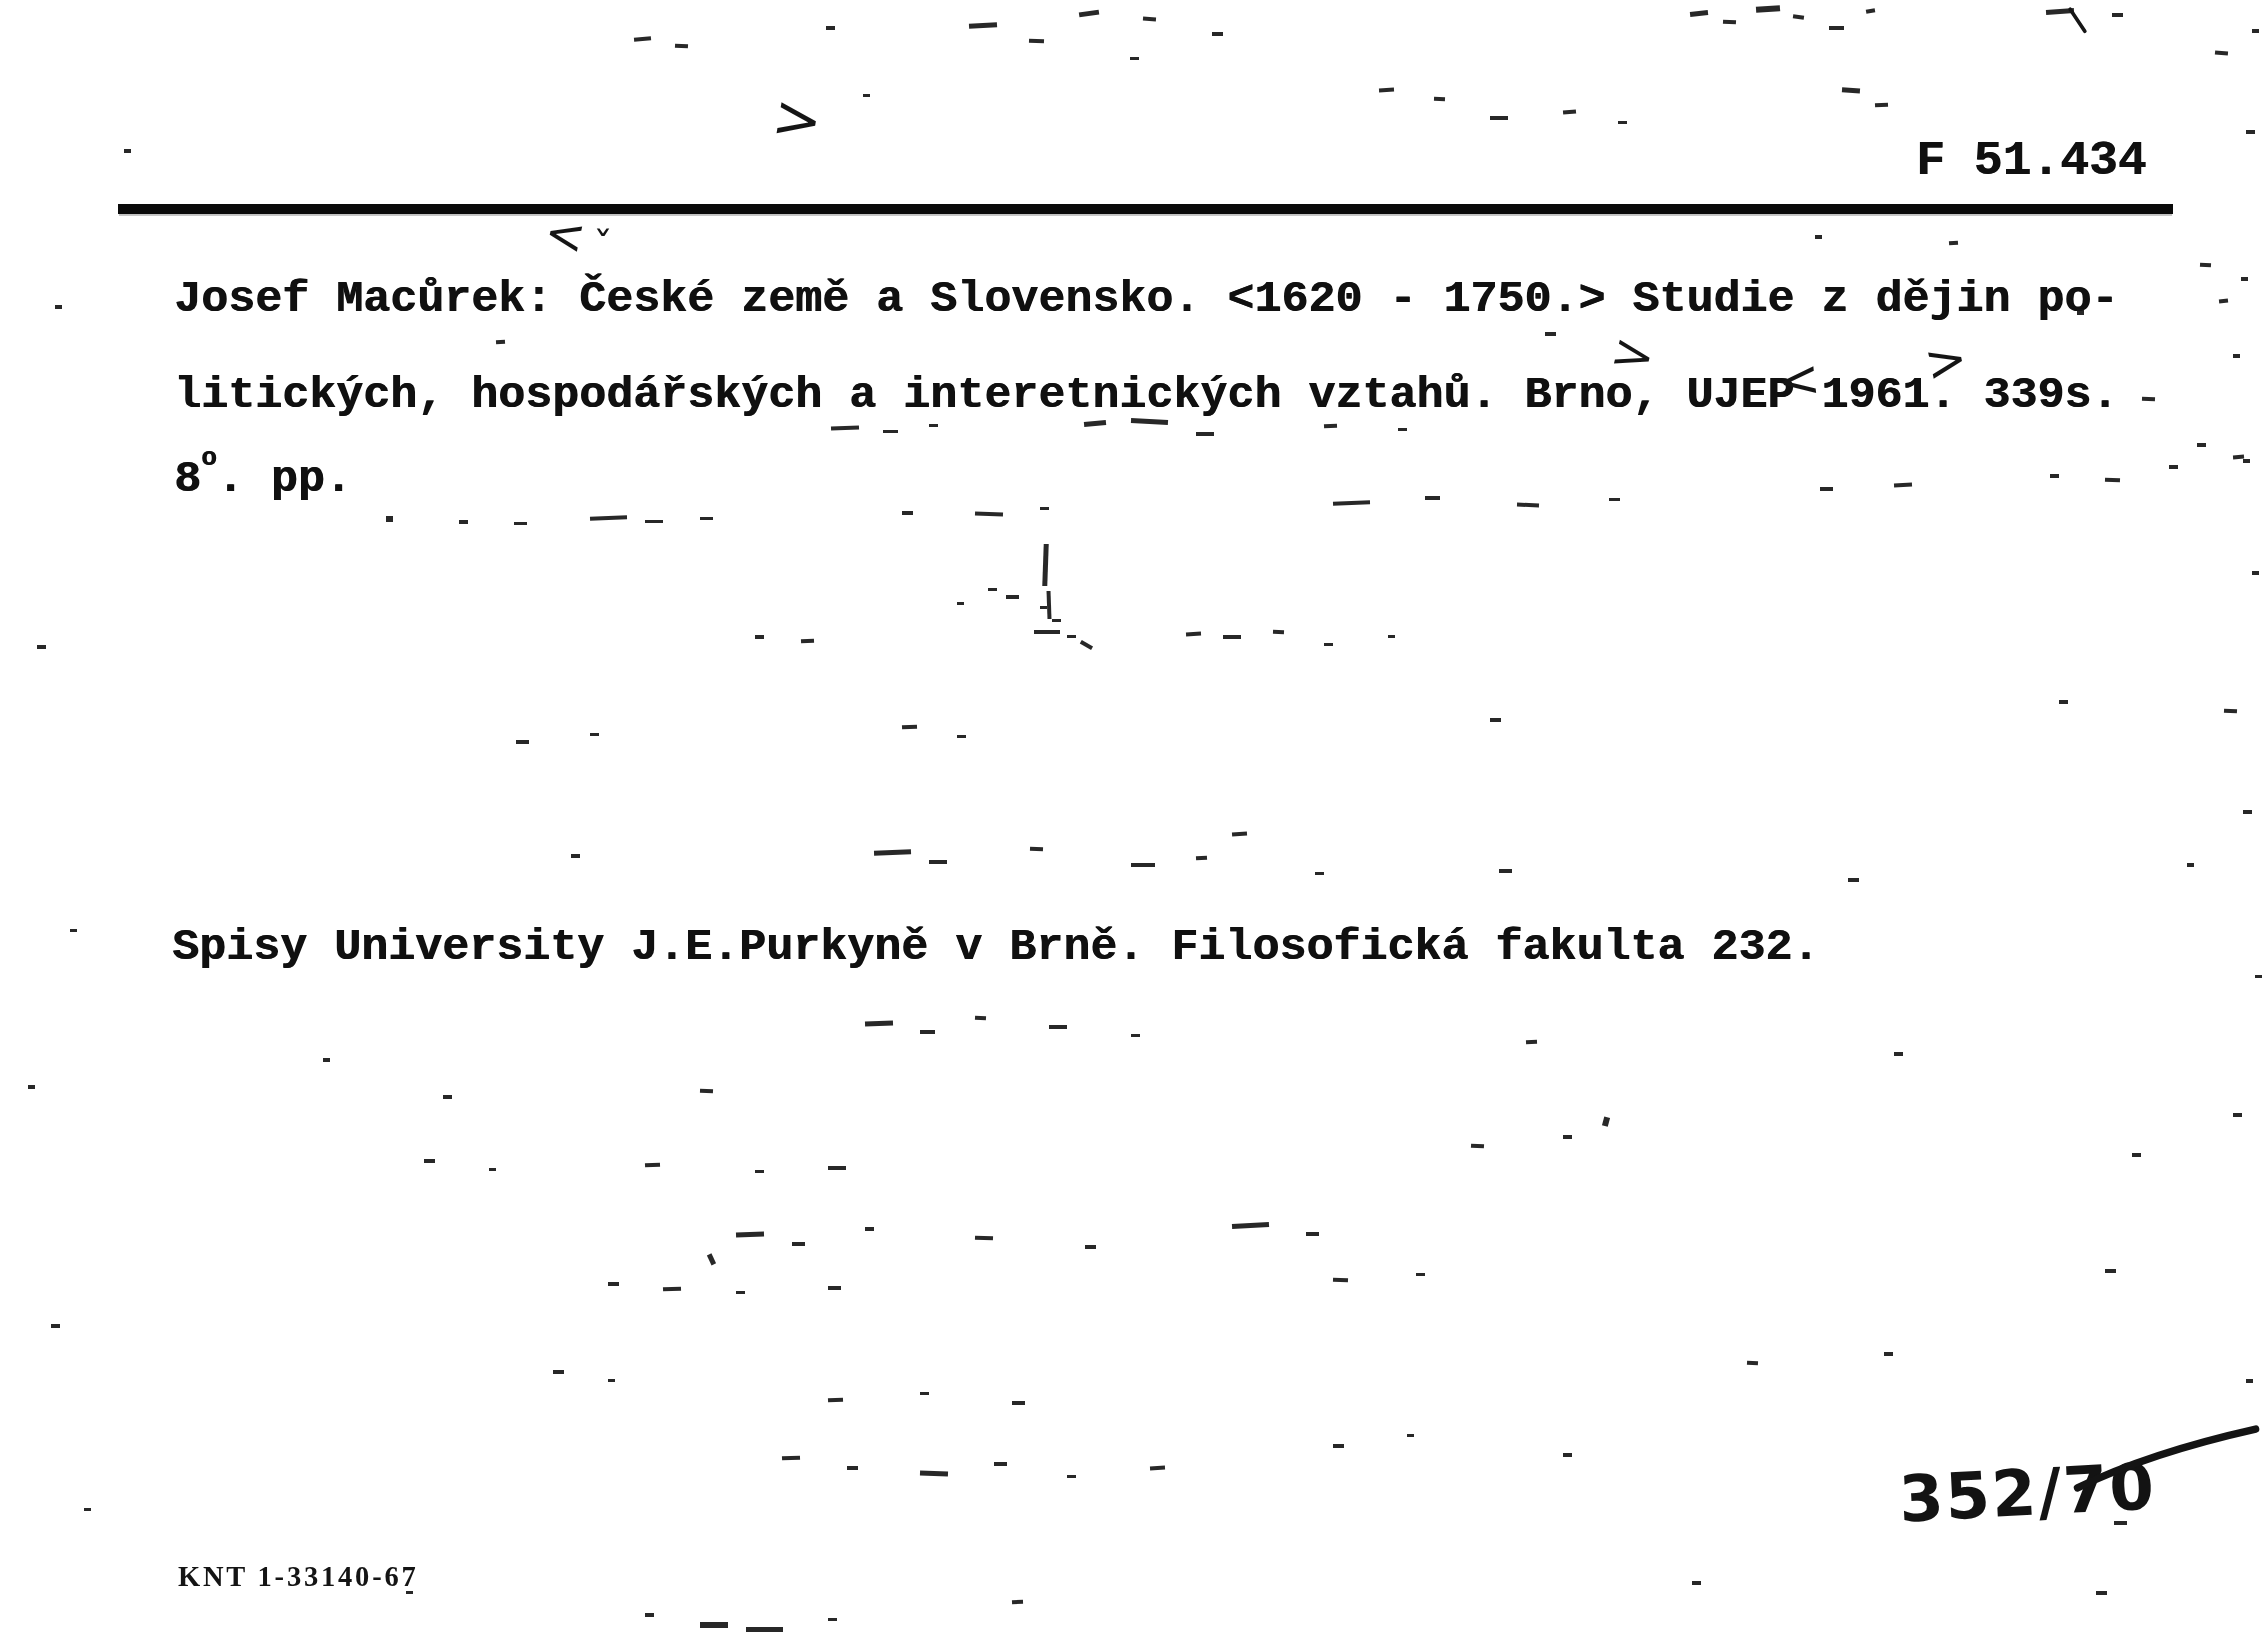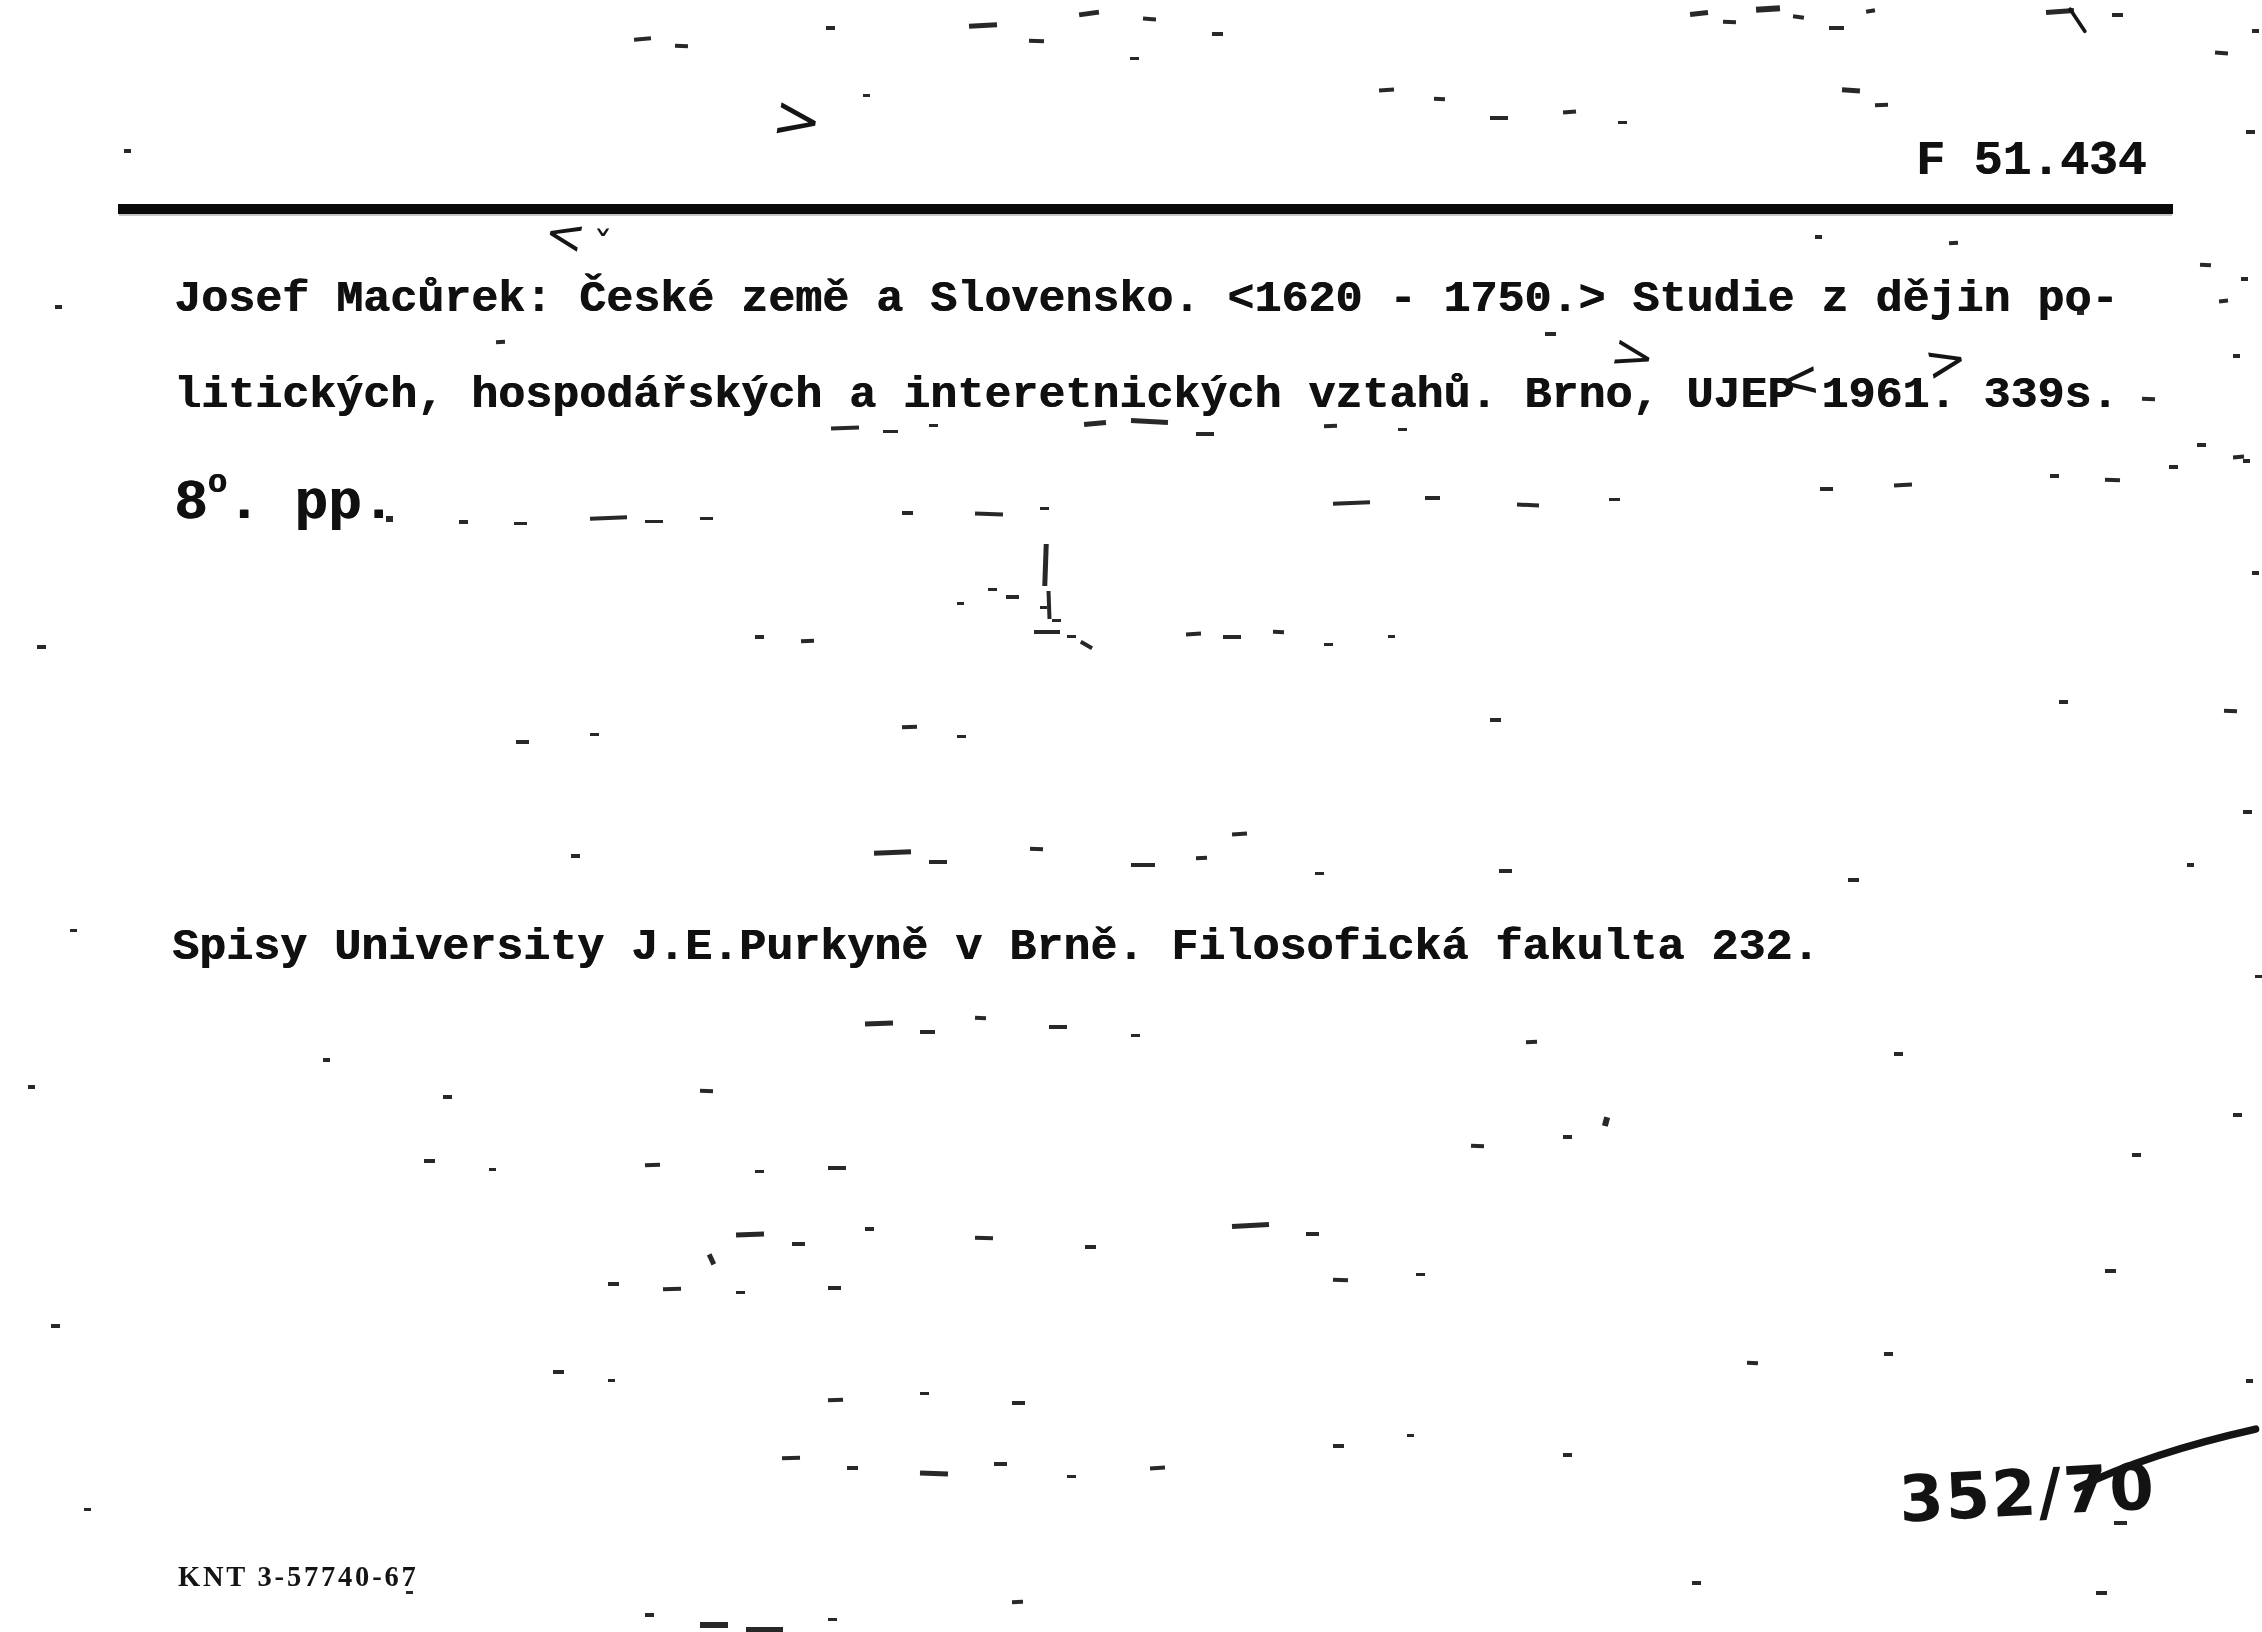--- a/index.html
+++ b/index.html
@@ -21,21 +21,21 @@
   }
   .header-name{left:167px;top:125px;font-size:45px;letter-spacing:2.8px;}
   .call-number{left:1916px;top:134px;font-size:48px;}
   .divider{
     position:absolute;left:118px;top:204px;width:2055px;height:10px;
     background:#0a0a0a;
     box-shadow:0 2.8px 0 -0.9px rgba(10,10,10,.25);
   }
   .body-line1{left:174px;top:274px;font-size:45px;}
   .body-line2{left:174px;top:370px;font-size:45px;}
-  .body-line3{left:174px;top:465px;font-size:56px;}
+  .body-line3{left:174px;top:443px;font-size:45px;}
   .body-line3 sup{font-size:.58em;vertical-align:26px;letter-spacing:0;}
   .series-line{left:172px;top:922px;font-size:45px;}
   
   .hand{
     position:absolute;color:#151515;
     font-family:"DejaVu Sans", sans-serif;
     font-weight:500;white-space:pre;
   }
   .mark-header{left:773px;top:84px;font-size:59px;transform:rotate(9deg);}
   .mark-insert{left:545px;top:206px;font-size:48px;transform:rotate(12deg);}
@@ -81,21 +81,21 @@
 
   <div class="tw series-line">Spisy University J.E.Purkyně v Brně. Filosofická fakulta 232.</div>
 
   <div class="accession">352/70</div>
 
   <svg class="stroke-svg" width="2263" height="1633" viewBox="0 0 2464 1778">
     <path d="M 2262 1620 Q 2340 1582 2456 1556" fill="none" stroke="#141414" stroke-width="8" stroke-linecap="round"></path>
     <path d="M 2254 10 L 2270 34" fill="none" stroke="#161616" stroke-width="4" stroke-linecap="round"></path>
   </svg>
 
-  <div class="print-code">KNT 3-57740-67</div>
+  <div class="print-code">KNT 1-33140-67</div>
 
   <div id="noise-layer">
       <div class="nz" style="left: 634px; top: 37px; width: 16.5px; height: 3.7px; transform: rotate(-5deg);"></div>
       <div class="nz" style="left: 675px; top: 44px; width: 13px; height: 3.7px; transform: rotate(3deg);"></div>
       <div class="nz" style="left: 826px; top: 26px; width: 9.2px; height: 3.7px; transform: rotate(0deg);"></div>
       <div class="nz" style="left: 969px; top: 23px; width: 27.5px; height: 4.6px; transform: rotate(-3deg);"></div>
       <div class="nz" style="left: 1029px; top: 39px; width: 14.7px; height: 3.7px; transform: rotate(2deg);"></div>
       <div class="nz" style="left: 1079px; top: 11px; width: 20px; height: 4.6px; transform: rotate(-8deg);"></div>
       <div class="nz" style="left: 1143px; top: 16.5px; width: 13px; height: 3.7px; transform: rotate(4deg);"></div>
       <div class="nz" style="left: 1212px; top: 32px; width: 11px; height: 3.7px; transform: rotate(0deg);"></div>

